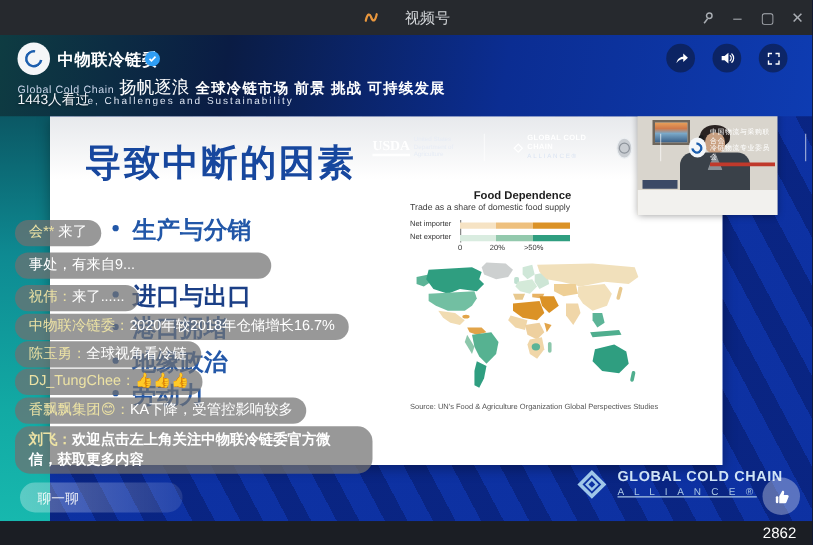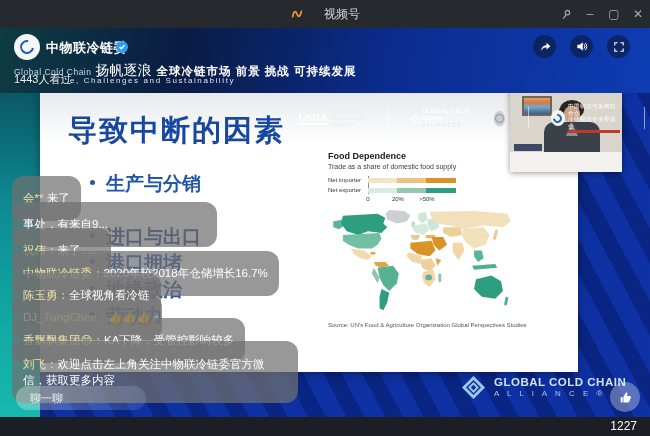--- a/index.html
+++ b/index.html
@@ -60,21 +60,21 @@
   
   .slide{position:absolute;left:40px;top:65px;width:538px;height:279px;background:linear-gradient(180deg,#e7e9ec 0%,#ffffff 18%);box-shadow:0 2px 10px rgba(0,0,0,.35);}
   .slidetitle{position:absolute;left:28px;top:18px;font-size:29px;font-weight:900;color:#17479e;letter-spacing:2px;}
   .bullets{position:absolute;left:48px;top:78px;margin:0;padding:0;list-style:none;}
   .bullets li{position:relative;height:26.5px;font-size:19px;font-weight:700;color:#2257a8;padding-left:18px;white-space:nowrap;}
   .bullets li::before{content:"";position:absolute;left:2px;top:9px;width:5px;height:5px;border-radius:50%;background:#2257a8;}
   .bullets li.hl{font-weight:900;color:#1b3f86;margin-top:26px;}
 
   
   .chart{position:absolute;left:288px;top:58px;width:180px;}
-  .c-title{font-size:9px;font-weight:bold;color:#1c1c1c;}
+  .c-title{font-size:9px;font-weight:bold;color:#1c1c1c;text-align:center;}
   .c-sub{font-size:7px;color:#3c3c3c;margin-top:2px;}
   .legend{margin-top:6px;position:relative;}
   .lrow{display:flex;align-items:center;height:8px;}
   .llabel{width:40px;font-size:6px;color:#333;}
   .legend-bar{width:88px;height:5px;position:relative;}
   .lax{position:absolute;left:40px;top:0;width:1px;height:18px;background:#8a8a8a;}
   .ticks{position:relative;margin-left:40px;width:88px;height:8px;margin-top:2px;}
   .ticks span{position:absolute;top:0;font-size:6px;color:#333;transform:translateX(-50%);}
   .map{margin-top:4px;}
   .c-src{font-size:6px;color:#555;margin-top:2px;white-space:nowrap;}
@@ -86,25 +86,25 @@
   .cam .face{position:absolute;left:54px;top:18px;width:16px;height:17px;border-radius:45%;background:#c9a183;}
   .cam .hs{position:absolute;left:49px;top:20px;width:4px;height:8px;border-radius:2px;background:#1c1c1c;}
   .cam .body{position:absolute;left:34px;top:34px;width:56px;height:32px;background:#3a4149;border-radius:10px 10px 0 0;}
   .cam .shirt{position:absolute;left:56px;top:34px;width:12px;height:14px;background:#8a9096;clip-path:polygon(50% 0,0 100%,100% 100%);}
   .cam .desk{position:absolute;left:0;top:64px;width:112px;height:20px;background:#f2f1ee;}
   .cam .tag{position:absolute;left:4px;top:56px;width:28px;height:7px;background:rgba(30,48,84,.85);}
 
   
   .gccafoot{position:absolute;left:460px;top:346px;display:flex;align-items:center;gap:7px;}
   .gccafoot .txt1{font-size:11.5px;font-weight:bold;color:#cfe3f5;letter-spacing:.5px;line-height:13px;}
-  .gccafoot .txt2{font-size:8px;color:#a9c6e4;letter-spacing:3px;line-height:10px;}
+  .gccafoot .txt2{font-size:8px;color:#a9c6e4;letter-spacing:3px;line-height:10px;text-decoration:underline;}
 
   
   .chat{position:absolute;left:0;top:0;width:650px;height:389px;pointer-events:none;}
-  .bubble{position:absolute;left:12px;background:rgba(112,112,112,.72);border-radius:12px;padding:15px 11px;font-size:11.5px;line-height:15px;color:#fff;white-space:nowrap;}
+  .bubble{position:absolute;left:12px;background:rgba(112,112,112,.72);border-radius:12px;padding:3px 11px;font-size:11.5px;line-height:15px;color:#fff;white-space:nowrap;}
   .bubble .nm{color:#ece2a4;}
   .bubble.wrap{white-space:normal;max-width:286px;line-height:16px;}
 
   .chatinput{position:absolute;left:16px;top:358px;width:130px;height:24px;border-radius:13px;
     background:linear-gradient(90deg,rgba(255,255,255,.30),rgba(255,255,255,.10));
     display:flex;align-items:center;padding-left:14px;font-size:11px;color:rgba(255,255,255,.88);}
   .likebtn{position:absolute;left:610px;top:354px;width:30px;height:30px;border-radius:50%;background:rgba(255,255,255,.32);display:flex;align-items:center;justify-content:center;}
 
   
   .bottombar{position:absolute;left:0;top:417px;width:650px;height:19px;background:#1b1e24;}
@@ -315,31 +315,31 @@
     </div>
 
     <div class="chat">
       <div class="bubble" style="top:148px;"><span class="nm">会**</span><span> 来了</span></div>
       <div class="bubble" style="top:174px;min-width:205px;"><span class="nm"></span><span>事处，有来自9...</span></div>
       <div class="bubble" style="top:200px;"><span class="nm">祝伟：</span><span>来了......</span></div>
       <div class="bubble" style="top:223px;"><span class="nm">中物联冷链委：</span><span>2020年较2018年仓储增长16.7%</span></div>
       <div class="bubble" style="top:267px;"><span class="nm">DJ_TungChee：</span><span>👍👍👍</span></div>
       <div class="bubble" style="top:245px;"><span class="nm">陈玉勇：</span><span>全球视角看冷链</span></div>
       <div class="bubble" style="top:290px;"><span class="nm">香飘飘集团😊：</span><span>KA下降，受管控影响较多</span></div>
-      <div class="bubble wrap" style="top:313px;"><span class="nm">刘飞：</span><span>欢迎点击左上角关注中物联冷链委官方微信，获取更多内容</span></div>
+      <div class="bubble wrap" style="top:313px;font-weight:bold;"><span class="nm">刘飞：</span><span>欢迎点击左上角关注中物联冷链委官方微信，获取更多内容</span></div>
     </div>
 
     <div class="chatinput">
       <span>聊一聊</span>
     </div>
     <div class="likebtn">
       <svg width="15" height="15" viewBox="0 0 18 18">
         <path d="M6.5,15 V8.4 L9.4,3.2 C10.4,2.7 11.4,3.3 11.2,4.7 L10.8,7.2 H14.2 C15.3,7.2 15.9,8.2 15.4,9.2 L13.5,13.8 C13.2,14.6 12.5,15 11.8,15 Z" fill="#fff"></path>
         <rect x="3.2" y="8.4" width="2.4" height="6.6" rx="1" fill="#fff"></rect>
       </svg>
     </div>
   </div>
 
   <div class="bottombar">
-    <div class="likecount">1227</div>
+    <div class="likecount">2862</div>
   </div>
 
 </div>
 
 </body></html>

